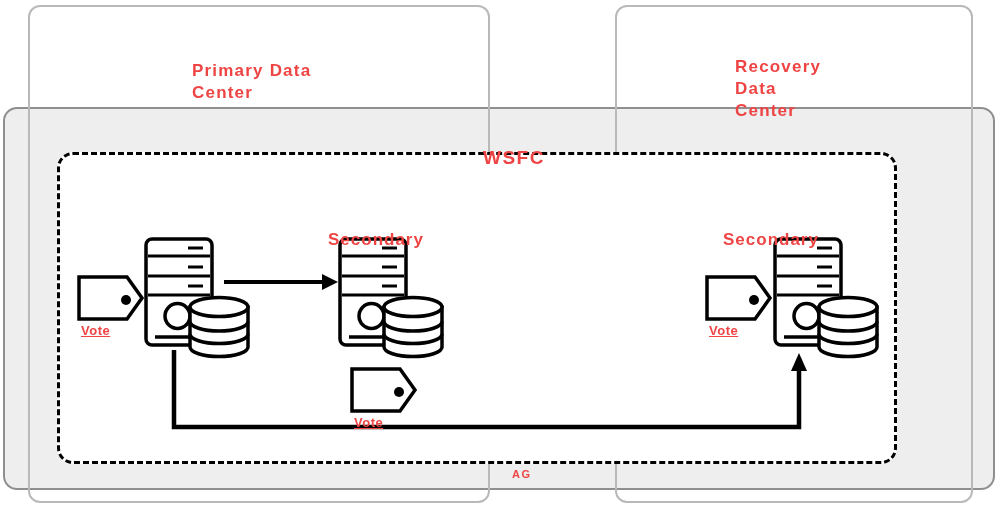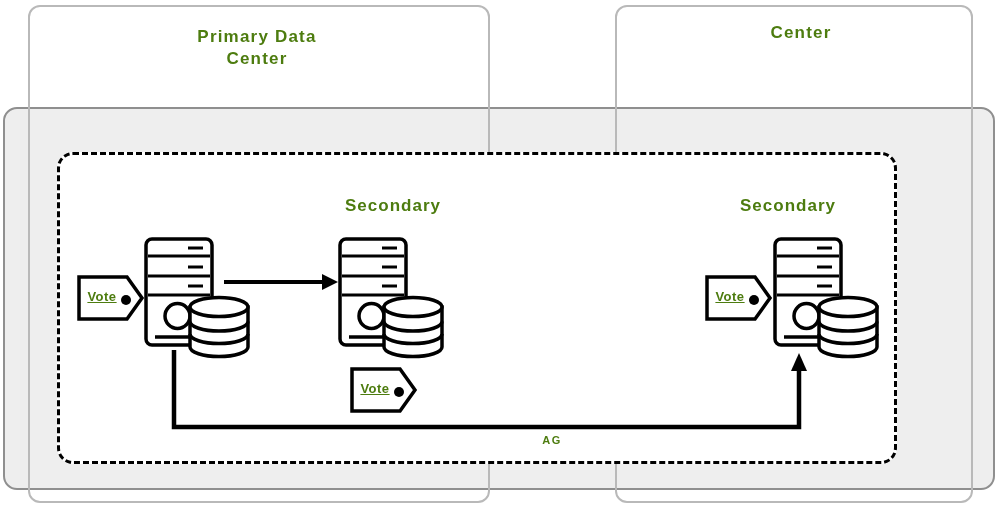--- a/index.html
+++ b/index.html
@@ -45,24 +45,25 @@
   .overlay {
     position: absolute;
     left: 0; top: 0;
     width: 1003px; height: 512px;
     z-index: 4;
   }
   
   .lbl {
     position: absolute;
     z-index: 5;
-    color: #4d7c0f;
+    color: #ef4444;
     font-weight: bold;
-    text-align: center;
+    text-align: left;
     letter-spacing: 1px;
+    margin-top: 34px;
   }
   .dc-lbl   { font-size: 17px; line-height: 22px; letter-spacing: 1.2px; }
   .dc-lbl span { display: block; }
   .wsfc-lbl { left: 483px; top: 113px; width: 120px; font-size: 19px; letter-spacing: 1.5px; }
   .node-lbl { top: 196px; width: 130px; font-size: 17px; }
   .ag-lbl   { left: 512px; top: 434px; width: 80px; font-size: 11px; letter-spacing: 1.5px; }
   .vote-lbl { width: 42px; font-size: 13px; letter-spacing: 0.5px; text-decoration: underline; }
 </style>
 </head>
 <body>
@@ -120,23 +121,25 @@
     <use href="#votetag" x="352" y="369"></use>
     <use href="#votetag" x="707" y="277"></use>
   </svg>
 
   <div class="lbl dc-lbl" style="left:192px; top:26px; width:130px;">
     <span>Primary Data</span>
     <span>Center</span>
   </div>
 
   <div class="lbl dc-lbl" style="left:735px; top:22px; width:132px;">
+    <span>Recovery Data</span>
     <span>Center</span>
   </div>
 
+  <div class="lbl wsfc-lbl">WSFC</div>
 
   <div class="lbl node-lbl" style="left:328px;">Secondary</div>
   <div class="lbl node-lbl" style="left:723px;">Secondary</div>
 
   <div class="lbl ag-lbl">AG</div>
 
   <div class="lbl vote-lbl" style="left:81px;  top:289px;">Vote</div>
   <div class="lbl vote-lbl" style="left:354px; top:381px;">Vote</div>
   <div class="lbl vote-lbl" style="left:709px; top:289px;">Vote</div>
 

